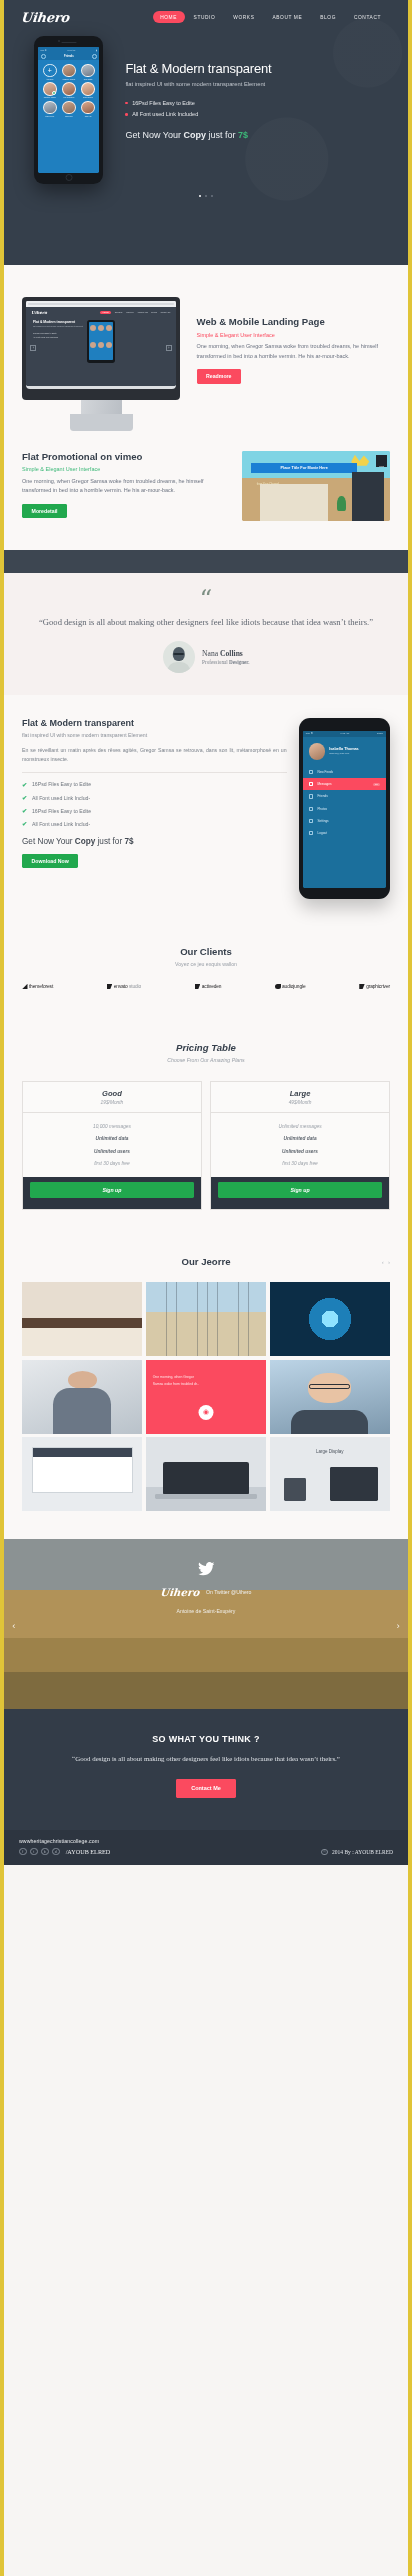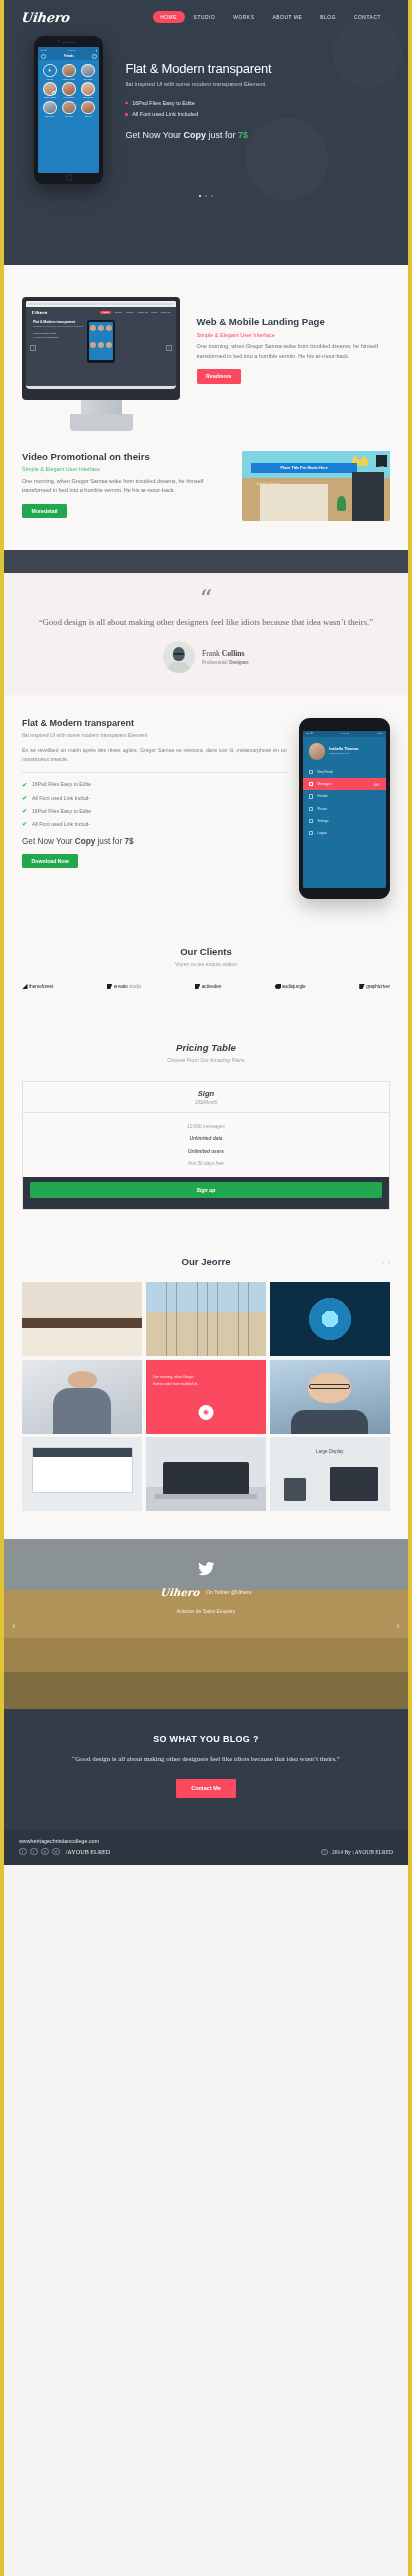--- a/index.html
+++ b/index.html
@@ -414,21 +414,21 @@
         <div class="sect-sub-red">Simple &amp; Elegant User Interface</div>
         <p class="body-txt">One morning, when Gregor Samsa woke from troubled dreams, he himself transformed in bed into a horrible vermin. He  his ar-mour-back.</p>
         <a class="btn red">Readmore</a>
       </div>
     </div>
   </section>
 
   <section class="sec" style="padding-top:12.4px;padding-bottom:29px;">
     <div style="display:flex;gap:13.7px;align-items:flex-start;">
       <div style="flex:1;">
-        <h2 class="sect">Video Promotional on theirs</h2>
+        <h2 class="sect">Flat Promotional on vimeo</h2>
         <div class="sect-sub-green">Simple &amp; Elegant User Interface</div>
         <p class="body-txt">One morning, when Gregor Samsa woke from troubled dreams, he himself transformed in bed into a horrible vermin. He  his ar-mour-back.</p>
         <a class="btn green">Moredetail</a>
       </div>
       <div class="video-thumb">
         <div class="sun"></div>
         <div class="banner">Place Title For Movie Here</div>
         <div class="sub2">from Your Channel</div>
         <div class="bldg"></div>
         <div class="bldg2"></div>
@@ -443,21 +443,21 @@
   <section class="quote-sec">
     <div class="qmark">“</div>
     <div class="quote-txt">“Good design is all about making other designers feel like idiots because that idea wasn’t theirs.”</div>
     <div class="q-person">
       <div class="q-avatar">
         <div class="head"></div>
         <div class="gl"></div>
         <div class="body"></div>
       </div>
       <div>
-        <div class="q-name"><span>Frank </span><b>Collins</b></div>
+        <div class="q-name"><span>Nana </span><b>Collins</b></div>
         <div class="q-role"><span>Professional </span><b>Designer.</b></div>
       </div>
     </div>
   </section>
 
   <section class="sec" style="padding-top:23.4px;padding-bottom:23.4px;">
     <div class="feat-row">
       <div class="feat-left">
         <h3>Flat &amp; Modern transparent</h3>
         <div class="s1">flat inspired UI with some modern transparent Element</div>
@@ -563,35 +563,50 @@
     </div>
   </section>
 
   <section class="sec center" style="padding-top:29px;padding-bottom:26px;font-style:italic;">
     <h2 class="sect">Pricing Table</h2>
     <div class="cl-sub">Choose From Our Amazing Plans</div>
     <div class="plans">
 
       <div class="plan">
         <div class="head">
-          <h4>Sign</h4>
+          <h4>Good</h4>
           <div class="pr">19$/Month</div>
         </div>
         <ul class="feats">
           <li>10,000 messages</li>
           <li><b>Unlimited data</b></li>
           <li><b>Unlimited users</b></li>
           <li>first 30 days free</li>
         </ul>
         <div class="foot">
           <a class="btn green">Sign up</a>
         </div>
       </div>
 
 
+      <div class="plan">
+        <div class="head">
+          <h4>Large</h4>
+          <div class="pr">49$/Month</div>
+        </div>
+        <ul class="feats">
+          <li>Unlimited messages</li>
+          <li><b>Unlimited data</b></li>
+          <li><b>Unlimited users</b></li>
+          <li>first 30 days free</li>
+        </ul>
+        <div class="foot">
+          <a class="btn green">Sign up</a>
+        </div>
+      </div>
 
     </div>
   </section>
 
   <section class="sec" style="padding-top:20.6px;padding-bottom:27.5px;">
     <div class="works-head">
       <h2 class="sect">Our Jeorre</h2>
       <div class="works-arrows">
         <span>‹</span>
         <span>›</span>
@@ -643,21 +658,21 @@
       </div>
       <div class="hand">
         <span class="hlogo">Uihero</span>
         <span class="handle">On Twitter @Uihero</span>
       </div>
       <div class="auth">Antoine de Saint-Exupéry</div>
     </div>
   </section>
 
   <section class="think">
-    <h3>SO WHAT YOU BLOG ?</h3>
+    <h3>SO WHAT YOU THINK ?</h3>
     <p>“Good design is all about making other designers feel like idiots because that idea wasn’t theirs.”</p>
     <a class="btn red">Contact Me</a>
   </section>
 
   <footer class="foot">
     <div class="left">
       <div class="site">wwwheritagechristiancollege.com</div>
       <div class="row">
         <span class="soc">f</span>
         <span class="soc">t</span>

